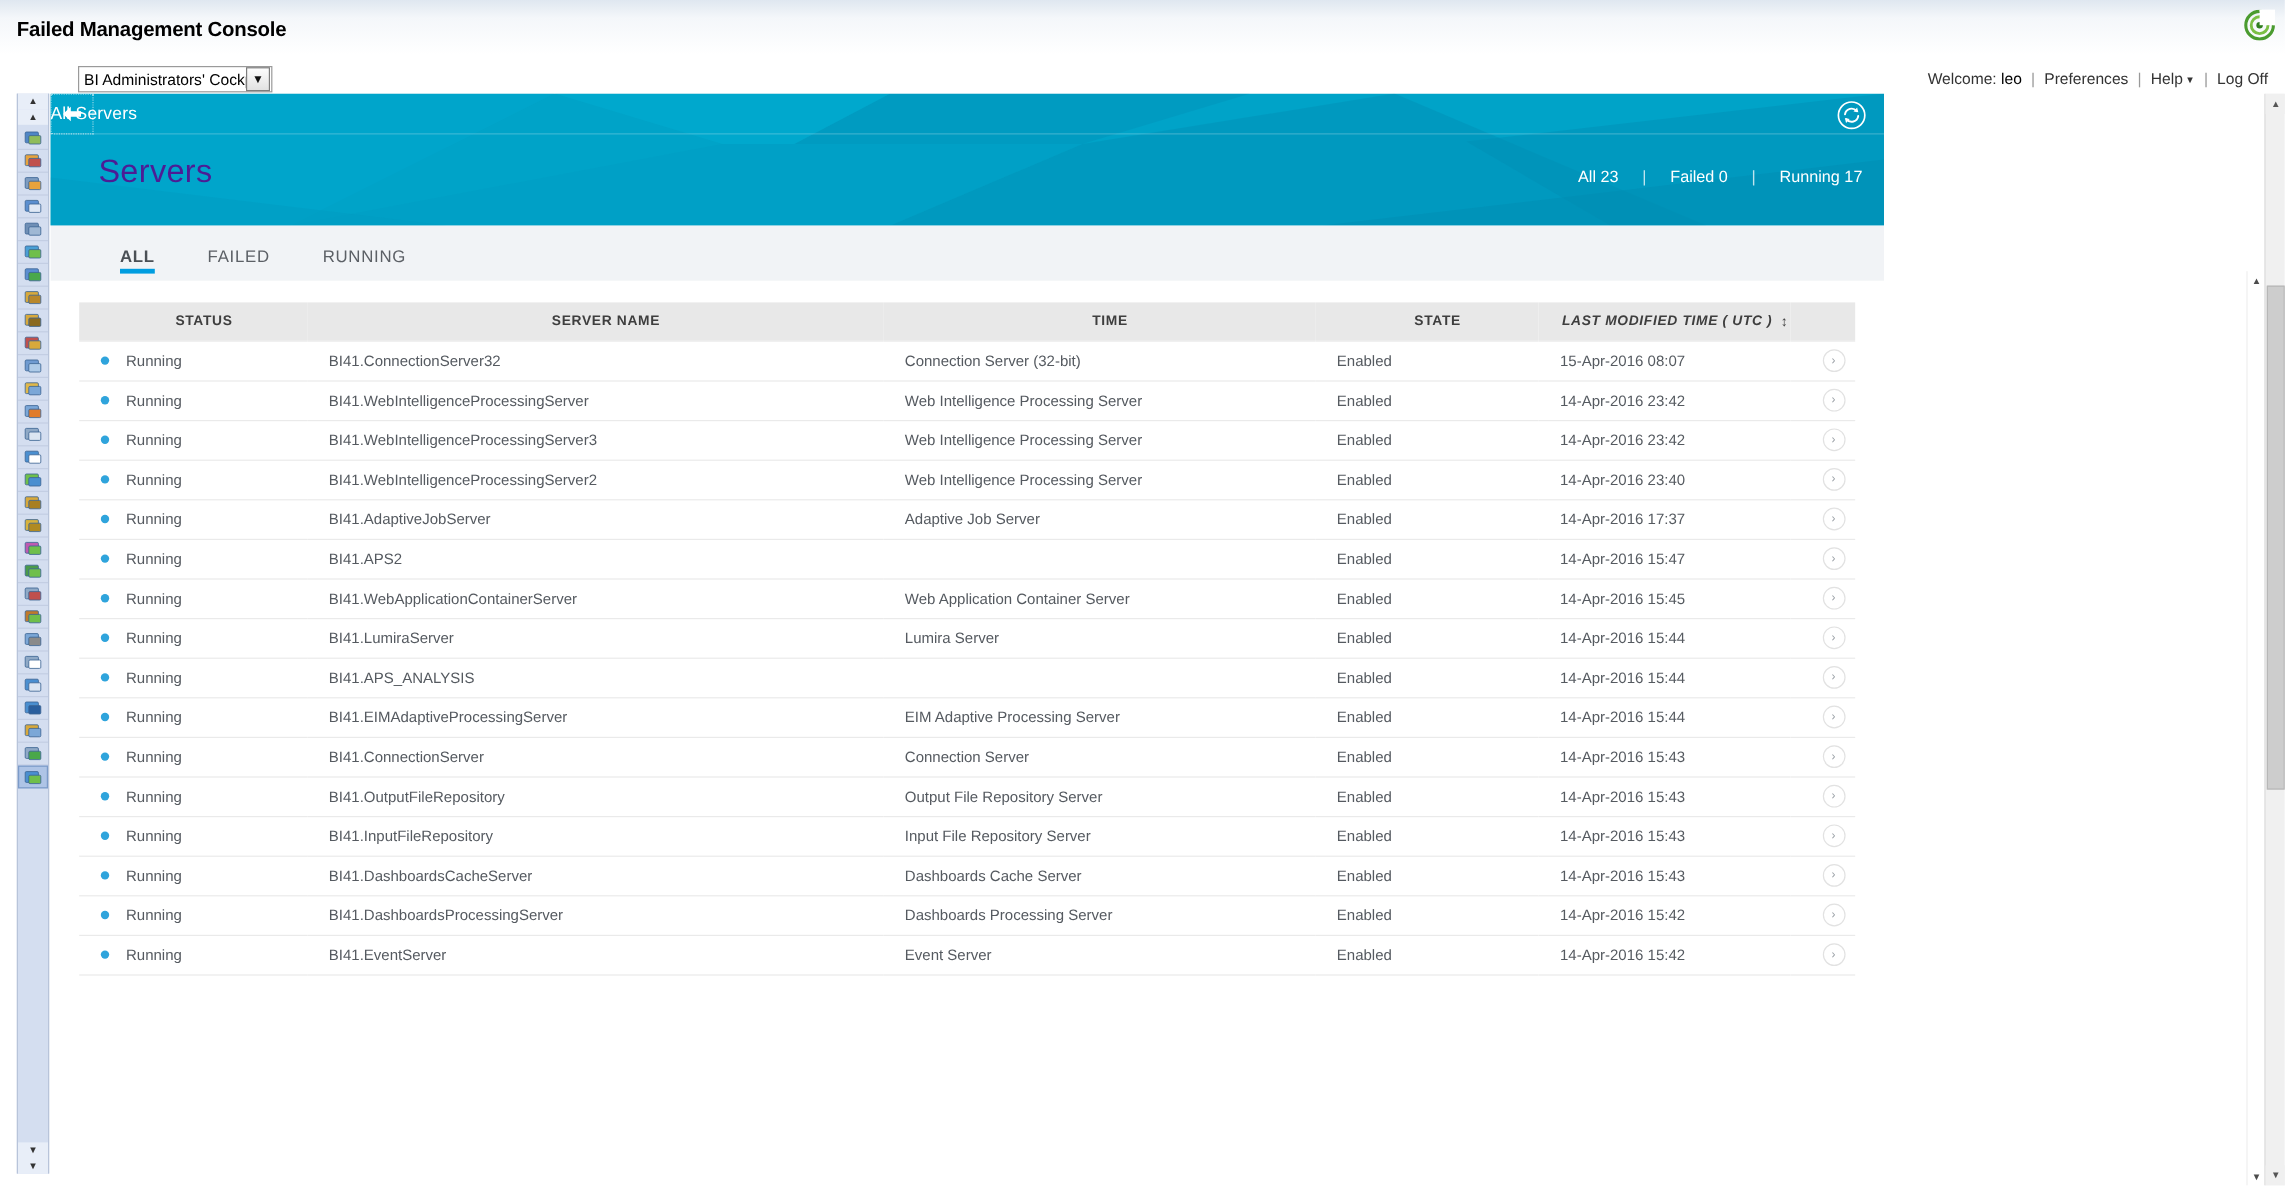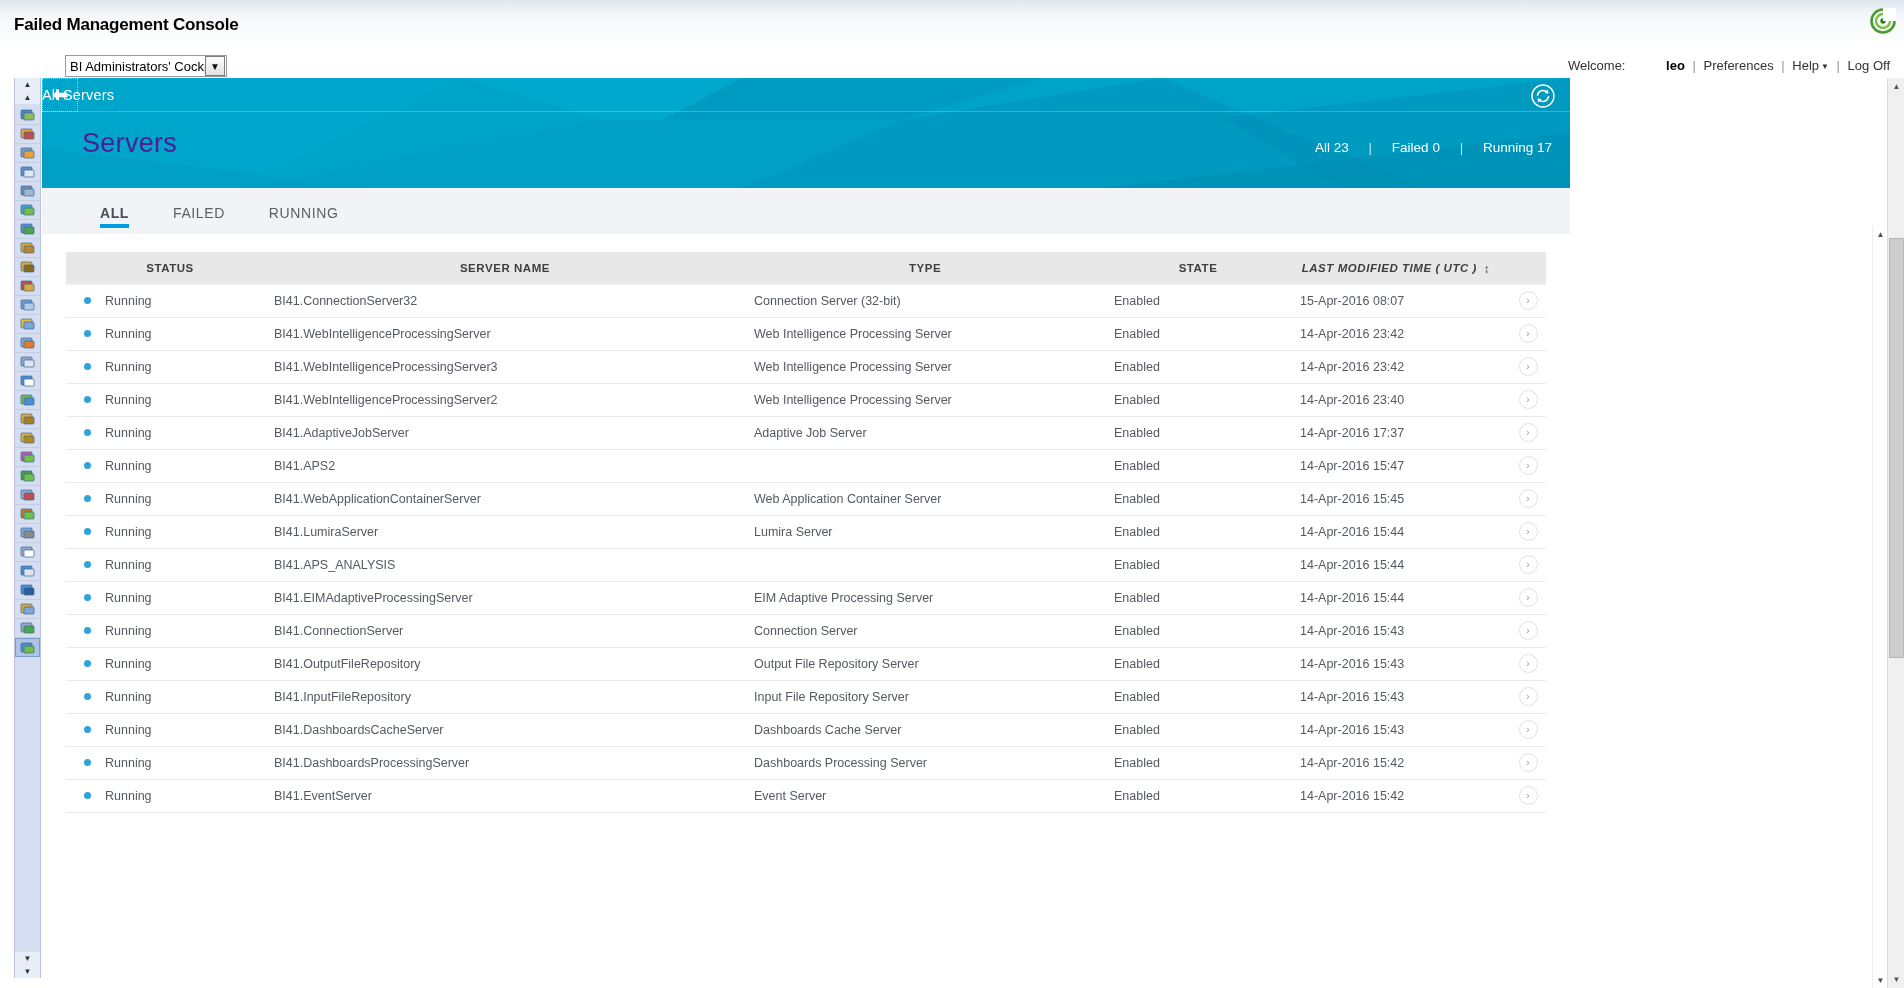--- a/index.html
+++ b/index.html
@@ -38,21 +38,21 @@
     border: 1px solid #7d7d7d;
     background: linear-gradient(to bottom,#fdfdfd,#e2e2e2);
     display: flex; align-items: center; justify-content: center;
     font-size: 10px; color: #111;
   }
   .welcome-bar {
     position: absolute; right: 14px; top: 58px;
     font-size: 13px; color: #333333;
     white-space: nowrap;
   }
-  .welcome-bar .uname { font-weight: bold; color: #000; margin-left: 37px; }
+  .welcome-bar .uname { font-weight: normal; color: #000; }
   .welcome-bar .sep { color: #999; margin: 0 4px; }
   .welcome-bar .lnk { cursor: pointer; }
   .welcome-bar .caret { font-size: 8px; position: relative; top: -1px; margin-left: 2px; }
   .logo-mark {
     position: absolute; right: 8px; top: 8px; width: 26px; height: 26px;
   }
 
   
   .rail {
     position: absolute; left: 14px; top: 78px;
@@ -487,21 +487,21 @@
           <col class="col-name">
           <col class="col-type">
         <col class="col-state">
           <col class="col-time">
           <col class="col-arrow">
       </colgroup>
       <thead>
         <tr>
           <th>STATUS</th>
           <th>SERVER NAME</th>
-          <th>TYPE</th>
+          <th>TIME</th>
           <th>STATE</th>
           <th class="sortable">
             <span>LAST MODIFIED TIME ( UTC )</span><span class="sort-ico">↕</span>
           </th>
           <th></th>
         </tr>
       </thead>
       <tbody>
           <tr>
             <td><span class="dot"></span><span>Running</span></td>

